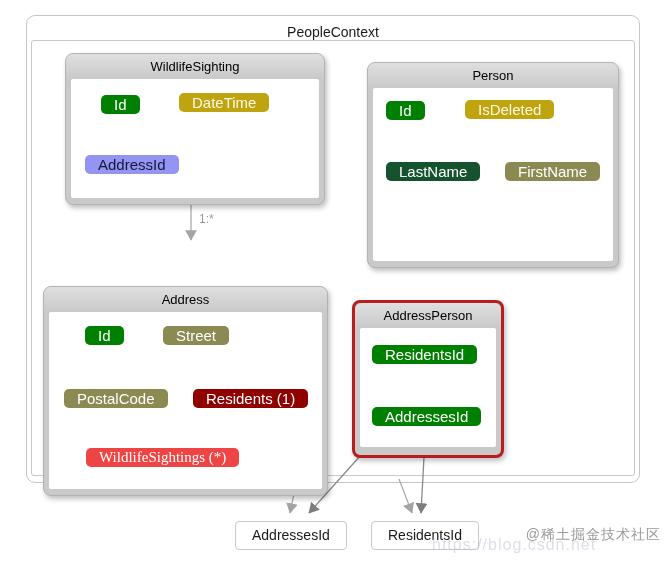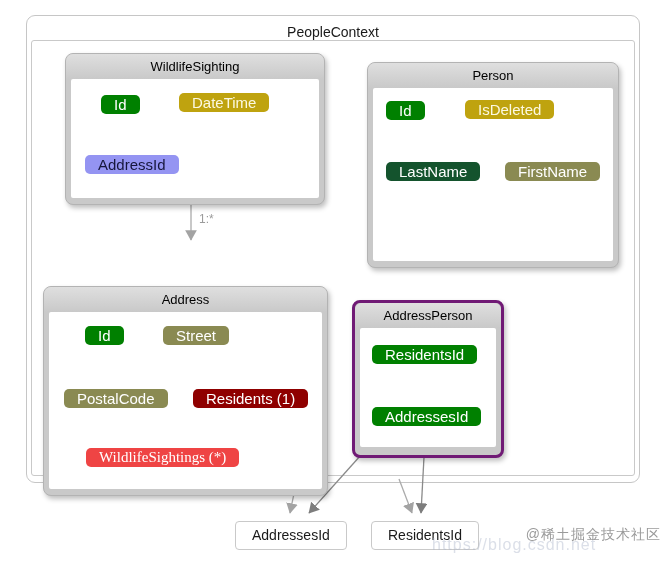--- a/index.html
+++ b/index.html
@@ -38,21 +38,21 @@
   }
   
   .entity {
     position: absolute;
     background: #c9c9c9;
     border: 1px solid #b3b3b3;
     border-radius: 8px;
     box-shadow: 2px 3px 5px rgba(0,0,0,0.25);
   }
   .entity.highlighted {
-    border: 3px solid #701a75;
+    border: 3px solid #b91c1c;
     box-shadow: 2px 3px 5px rgba(0,0,0,0.25);
   }
   .entity-header {
     height: 25px;
     line-height: 25px;
     text-align: center;
     font-size: 13px;
     color: #000000;
     background: linear-gradient(#dfdfdf, #c9c9c9);
     border-radius: 7px 7px 0 0;

